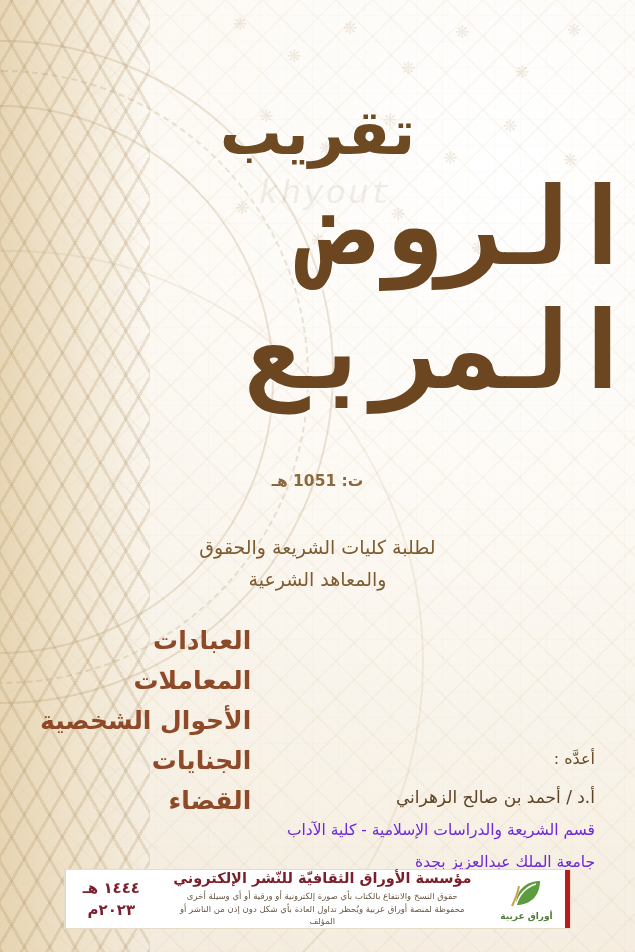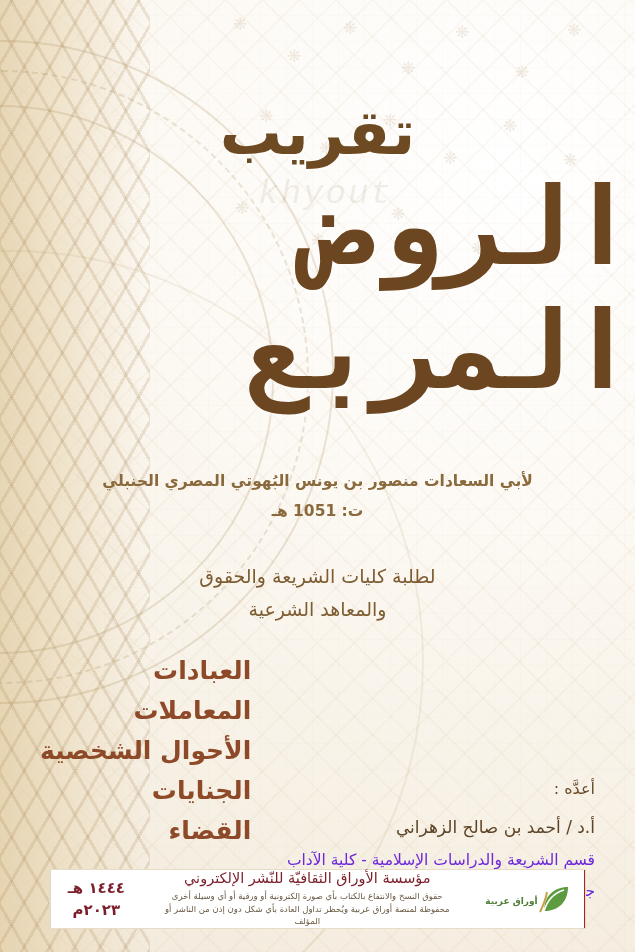--- a/index.html
+++ b/index.html
@@ -206,36 +206,36 @@
   .footer-mid {
     padding: 6px 16px;
     text-align: center;
     display: flex;
     flex-direction: column;
     justify-content: center;
   }
   .footer-pub {
     color: #7a1f2b;
     font-size: 14.5px;
-    font-weight: normal;
+    font-weight: bold;
     margin-bottom: 4px;
   }
   .footer-rights {
     color: #6a5a44;
     font-size: 8.5px;
     line-height: 1.5;
     max-width: 300px;
   }
   .footer-logo {
     display: flex;
-    flex-direction: row;
+    flex-direction: column;
     align-items: center;
     justify-content: center;
     padding: 0 12px;
-    border-right: 1px solid #b91c1c;
+    border-right: 5px solid #b91c1c;
   }
   .logo-mark {
     width: 34px; height: 30px;
     position: relative;
   }
   .logo-text {
     margin-top: 3px;
     font-size: 9px;
     color: #4e7d36;
     font-weight: bold;
@@ -276,21 +276,20 @@
   </div>
 
   <div class="watermark">khyout</div>
 
   <div class="content">
 
     <div class="title-small">تقريب</div>
     <div class="title-main">الروض المربع</div>
 
     <div class="author-line">
-      <div>لأبي السعادات منصور بن يونس البُهوتي المصري الحنبلي</div>
       <div>ت: 1051 هـ</div>
     </div>
 
     <div class="audience">
       <div>لطلبة كليات الشريعة والحقوق</div>
       <div>والمعاهد الشرعية</div>
     </div>
 
     <div class="middle-row">
 

